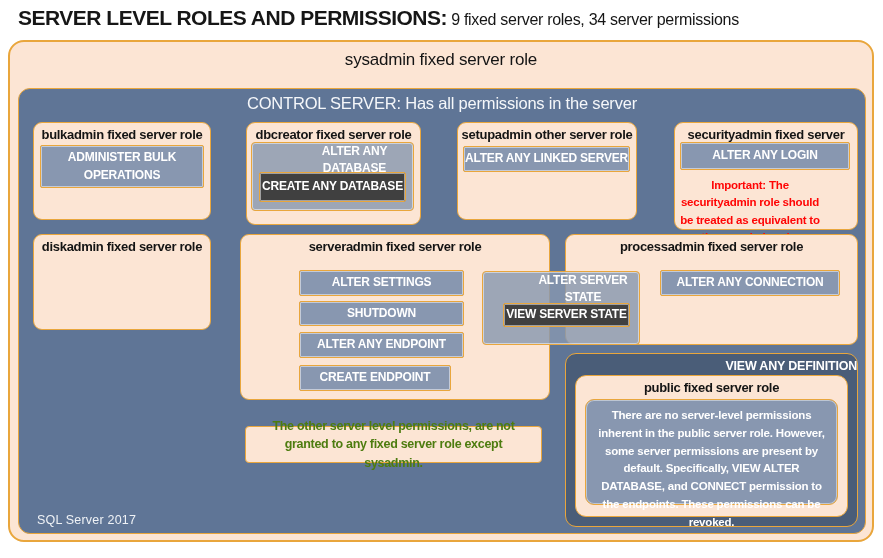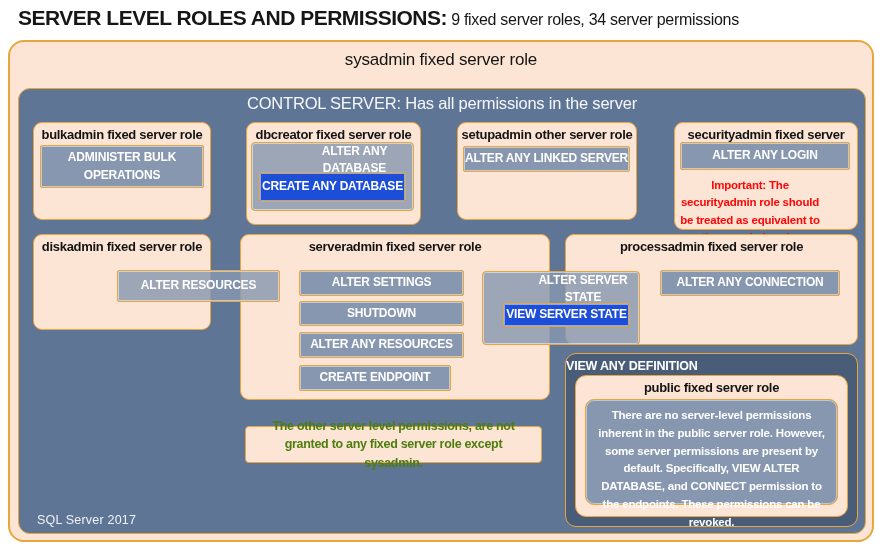--- a/index.html
+++ b/index.html
@@ -25,30 +25,30 @@
   .rolebox{background:#FCE5D4;border:1.5px solid #E9A63C;border-radius:9px;}
   .role-title{width:100%;text-align:center;padding-top:4px;font-size:13px;
     font-weight:700;letter-spacing:-0.3px;color:#141414;}
 
   .btn{background:#8897B0;border:1.5px solid #E9A63C;border-radius:2px;
     box-shadow:inset 0 0 0 1px rgba(255,255,255,0.5);
     color:#fff;font-size:12px;font-weight:700;letter-spacing:-0.2px;
     display:flex;align-items:center;justify-content:center;text-align:center;line-height:1.45;}
   .btn-straddle{background:rgba(136,151,176,0.82);border-radius:4px;
     display:block;text-align:center;}
-  .btn-dark{background:#1d4ed8;}
+  .btn-dark{background:#404040;}
   .label-top{display:block;margin-left:44px;}
 
   .warning{color:#FF0505;font-size:11.5px;font-weight:700;text-align:center;line-height:1.5;letter-spacing:-0.2px;}
   .notebox{background:#FCE5D4;border:1.5px solid #E9A63C;border-radius:4px;
     display:flex;align-items:center;justify-content:center;text-align:center;
     font-size:12.5px;font-weight:700;letter-spacing:-0.3px;color:#4d7c0f;line-height:1.45;}
 
   .vad-box{background:#4A5D78;border:1.5px solid #E9A63C;border-radius:11px;}
-  .vad-title{width:100%;text-align:left;padding-top:5px;color:#fff;
+  .vad-title{width:100%;text-align:right;padding-top:5px;color:#fff;
     font-size:12.5px;font-weight:700;letter-spacing:-0.2px;}
   .public-box{background:#FCE5D4;border:1.5px solid #E9A63C;border-radius:11px;}
   .public-body{background:#8897B0;border:1.5px solid #E9A63C;border-radius:9px;
     box-shadow:inset 0 0 0 1px rgba(255,255,255,0.45);
     color:#fff;font-size:11.5px;font-weight:700;text-align:center;line-height:1.55;
     padding:7px 6px;letter-spacing:-0.2px;}
   .footer{color:#EFF2F6;font-size:12.5px;font-weight:400;letter-spacing:0.2px;}
 </style>
 </head>
 <body>
@@ -93,25 +93,24 @@
   <div class="abs rolebox" style="left:33px;top:234px;width:178px;height:96px;">
     <div class="role-title">diskadmin fixed server role</div>
   </div>
   <div class="abs rolebox" style="left:240px;top:234px;width:310px;height:166px;">
     <div class="role-title">serveradmin fixed server role</div>
   </div>
   <div class="abs rolebox" style="left:565px;top:234px;width:293px;height:111px;">
     <div class="role-title">processadmin fixed server role</div>
   </div>
 
-  <div class="abs btn" style="left:117px;top:270px;width:163px;height:32px;background:rgba(136,151,176,0.82);">ALTER RESOURCES</div>
 
   <div class="abs btn" style="left:299px;top:270px;width:165px;height:26px;">ALTER SETTINGS</div>
   <div class="abs btn" style="left:299px;top:301px;width:165px;height:25px;">SHUTDOWN</div>
-  <div class="abs btn" style="left:299px;top:332px;width:165px;height:26px;">ALTER ANY RESOURCES</div>
+  <div class="abs btn" style="left:299px;top:332px;width:165px;height:26px;">ALTER ANY ENDPOINT</div>
   <div class="abs btn" style="left:299px;top:365px;width:152px;height:26px;">CREATE ENDPOINT</div>
 
   <div class="abs btn btn-straddle" style="left:482px;top:271px;width:158px;height:74px;">
     <span class="label-top">ALTER SERVER STATE</span>
   </div>
   <div class="abs btn btn-dark" style="left:503px;top:303px;width:127px;height:24px;">VIEW SERVER STATE</div>
 
   <div class="abs btn" style="left:660px;top:270px;width:180px;height:26px;">ALTER ANY CONNECTION</div>
 
   <div class="abs notebox" style="left:245px;top:426px;width:297px;height:37px;padding:0 10px;">The other server level permissions, are not granted to any fixed server role except sysadmin.</div>

